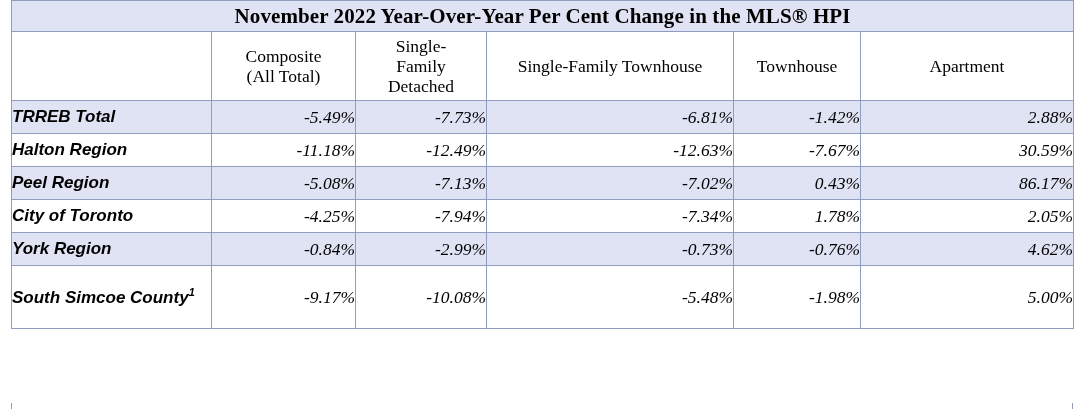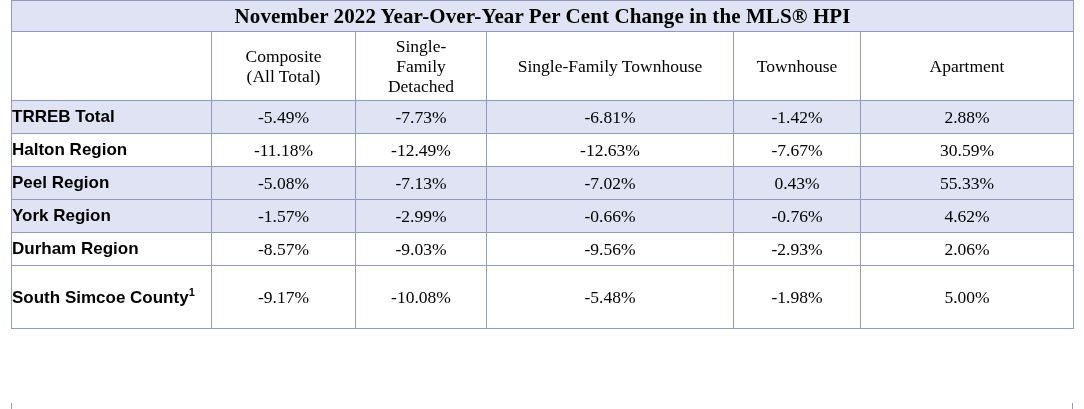--- a/index.html
+++ b/index.html
@@ -64,28 +64,28 @@
   .row-label {
     font-family: "Liberation Sans", sans-serif;
     font-weight: bold;
     font-size: 17px;
     color: #000;
     padding: 4px 0 4px 14px;
     text-align: left;
     line-height: 1.18;
   }
   .num {
-    text-align: center;
+    text-align: right;
     font-size: 17.5px;
     color: #000;
     padding: 4px 2px;
   }
 
-  tr.shade td { background: #dfe3f3; }
-  tr.plain td { background: #ffffff; }
+  tr.shade td { background: #dfe3f3; font-style: italic; }
+  tr.plain td { background: #ffffff; font-style: italic; }
 
   tr.r-tall td { height: 62px; }
   tr.r-norm td { height: 32px; }
 
   sup { font-size: 11px; vertical-align: super; }
 
   .footer-strip {
     position: absolute;
     left: 11px;
     bottom: 0;
@@ -152,37 +152,37 @@
         <td class="num">-12.63%</td>
         <td class="num">-7.67%</td>
         <td class="num">30.59%</td>
       </tr>
       <tr class="shade r-norm">
         <td class="row-label">Peel Region</td>
         <td class="num">-5.08%</td>
         <td class="num">-7.13%</td>
         <td class="num">-7.02%</td>
         <td class="num">0.43%</td>
-        <td class="num">55.33%</td>
+        <td class="num">86.17%</td>
+      </tr>
+      <tr class="plain r-norm">
+        <td class="row-label">City of Toronto</td>
+        <td class="num">-4.25%</td>
+        <td class="num">-7.94%</td>
+        <td class="num">-7.34%</td>
+        <td class="num">1.78%</td>
+        <td class="num">2.05%</td>
       </tr>
       <tr class="shade r-norm">
         <td class="row-label">York Region</td>
-        <td class="num">-1.57%</td>
+        <td class="num">-0.84%</td>
         <td class="num">-2.99%</td>
-        <td class="num">-0.66%</td>
+        <td class="num">-0.73%</td>
         <td class="num">-0.76%</td>
         <td class="num">4.62%</td>
-      </tr>
-      <tr class="plain r-norm">
-        <td class="row-label">Durham Region</td>
-        <td class="num">-8.57%</td>
-        <td class="num">-9.03%</td>
-        <td class="num">-9.56%</td>
-        <td class="num">-2.93%</td>
-        <td class="num">2.06%</td>
       </tr>
       <tr class="plain r-tall">
         <td class="row-label">
           <span>South Simcoe County</span><sup>1</sup>
         </td>
         <td class="num">-9.17%</td>
         <td class="num">-10.08%</td>
         <td class="num">-5.48%</td>
         <td class="num">-1.98%</td>
         <td class="num">5.00%</td>

